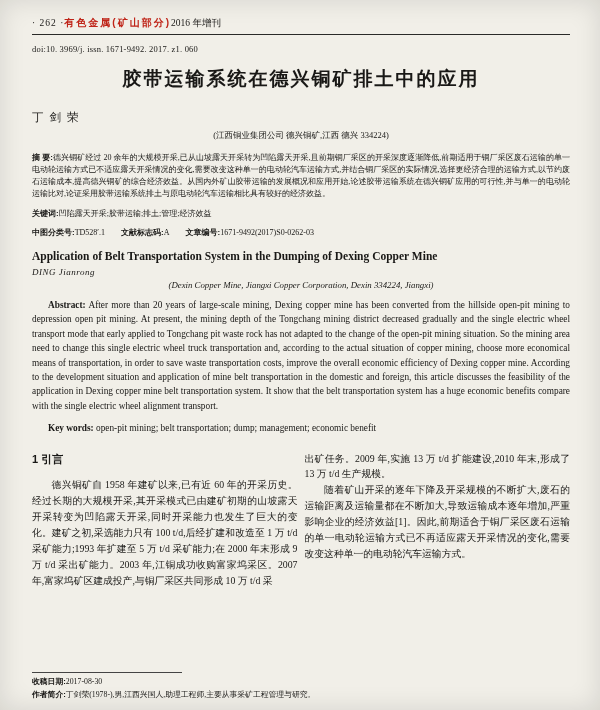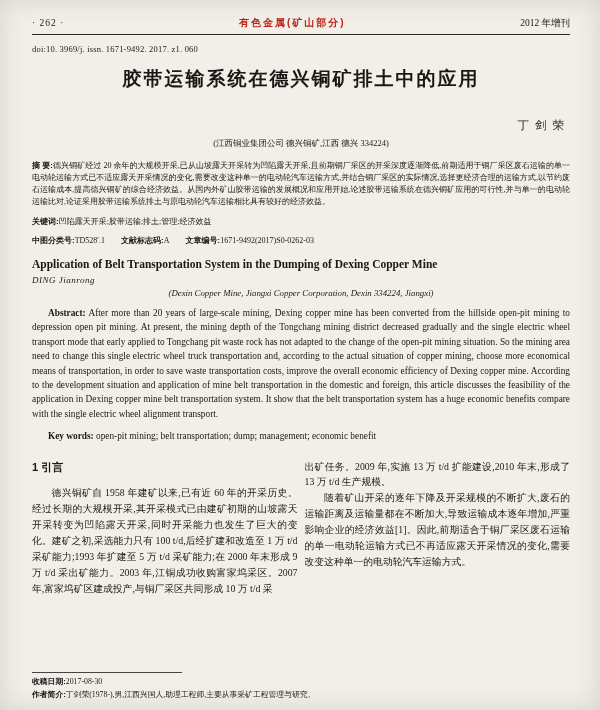--- a/index.html
+++ b/index.html
@@ -1,27 +1,27 @@
 <!DOCTYPE html>
 <html><head>
 <meta charset="utf-8">
 <style>
   html,body{margin:0;padding:0;}
   body{width:600px;height:710px;background:#b9b8b2;font-family:"Liberation Serif","DejaVu Serif",serif;}
   .page{position:relative;width:600px;height:710px;box-sizing:border-box;background:#f1efe8;color:#191816;
         padding:16px 30px 0 32px;overflow:hidden;box-shadow:inset 0 0 26px rgba(0,0,0,0.12);}
-  .hdr{display:flex;justify-content:space-between;align-items:baseline;font-size:9.5px;}
+  .hdr{display:flex;align-items:baseline;font-size:9.5px;}
   .hdr .pg{letter-spacing:1px;}
   .hdr .journal{color:#bf2418;font-weight:bold;font-family:"Liberation Sans","DejaVu Sans",sans-serif;
                 letter-spacing:2px;font-size:10px;}
   .hdr-rule{border:none;border-top:1.5px solid #2a2a28;margin:4px 0 0 0;}
   .doi{font-size:8.5px;margin-top:9px;letter-spacing:.2px;}
   .cn-title{font-family:"Liberation Sans","DejaVu Sans",sans-serif;font-weight:bold;font-size:19px;
             text-align:center;letter-spacing:2px;margin:12px 0 0 0;}
-  .cn-author{text-align:right;font-size:11.5px;letter-spacing:6px;margin-top:26px;}
+  .cn-author{text-align:left;font-size:11.5px;letter-spacing:6px;margin-top:18px;}
   .cn-affil{text-align:center;font-size:8.5px;margin-top:5px;}
   .abs{font-size:8px;line-height:1.5;text-align:justify;margin-top:10px;}
   .abs b,.kw b,.clc b,.footer b{font-family:"Liberation Sans","DejaVu Sans",sans-serif;}
   .kw{font-size:8px;margin-top:3px;}
   .clc{font-size:8px;margin-top:3px;}
   .clc .gap{display:inline-block;width:16px;}
   .en-title{text-align:left;font-weight:bold;font-size:11.5px;margin-top:12px;}
   .en-author{text-align:left;font-size:9px;font-style:italic;margin-top:5px;letter-spacing:.5px;}
   .en-affil{text-align:center;font-size:8.8px;font-style:italic;margin-top:3px;font-family:Liberation Serif, serif;}
   .en-abs{font-size:9.3px;line-height:1.55;text-align:justify;margin-top:8px;text-indent:16px;}
@@ -36,21 +36,21 @@
   .footer-rule{border:none;border-top:1px solid #444;width:150px;margin:0 0 3px 0;}
 </style>
 </head>
 <body>
 
 <div class="page">
 
   <div class="hdr">
     <span class="pg">· 262 ·</span>
     <span class="journal">有色金属(矿山部分)</span>
-    <span class="issue">2012 年增刊</span>
+    <span class="issue">2016 年增刊</span>
   </div>
   <hr class="hdr-rule">
 
   <div class="doi">doi:10. 3969/j. issn. 1671-9492. 2017. z1. 060</div>
 
   <div class="cn-title">胶带运输系统在德兴铜矿排土中的应用</div>
   <div class="cn-author">丁剑荣</div>
   <div class="cn-affil">(江西铜业集团公司 德兴铜矿,江西 德兴 334224)</div>
 
   <p class="abs"><b>摘  要:</b><span>德兴铜矿经过 20 余年的大规模开采,已从山坡露天开采转为凹陷露天开采,且前期铜厂采区的开采深度逐渐降低,前期适用于铜厂采区废石运输的单一电动轮运输方式已不适应露天开采情况的变化,需要改变这种单一的电动轮汽车运输方式,并结合铜厂采区的实际情况,选择更经济合理的运输方式,以节约废石运输成本,提高德兴铜矿的综合经济效益。从国内外矿山胶带运输的发展概况和应用开始,论述胶带运输系统在德兴铜矿应用的可行性,并与单一的电动轮运输比对,论证采用胶带运输系统排土与原电动轮汽车运输相比具有较好的经济效益。</span></p>

